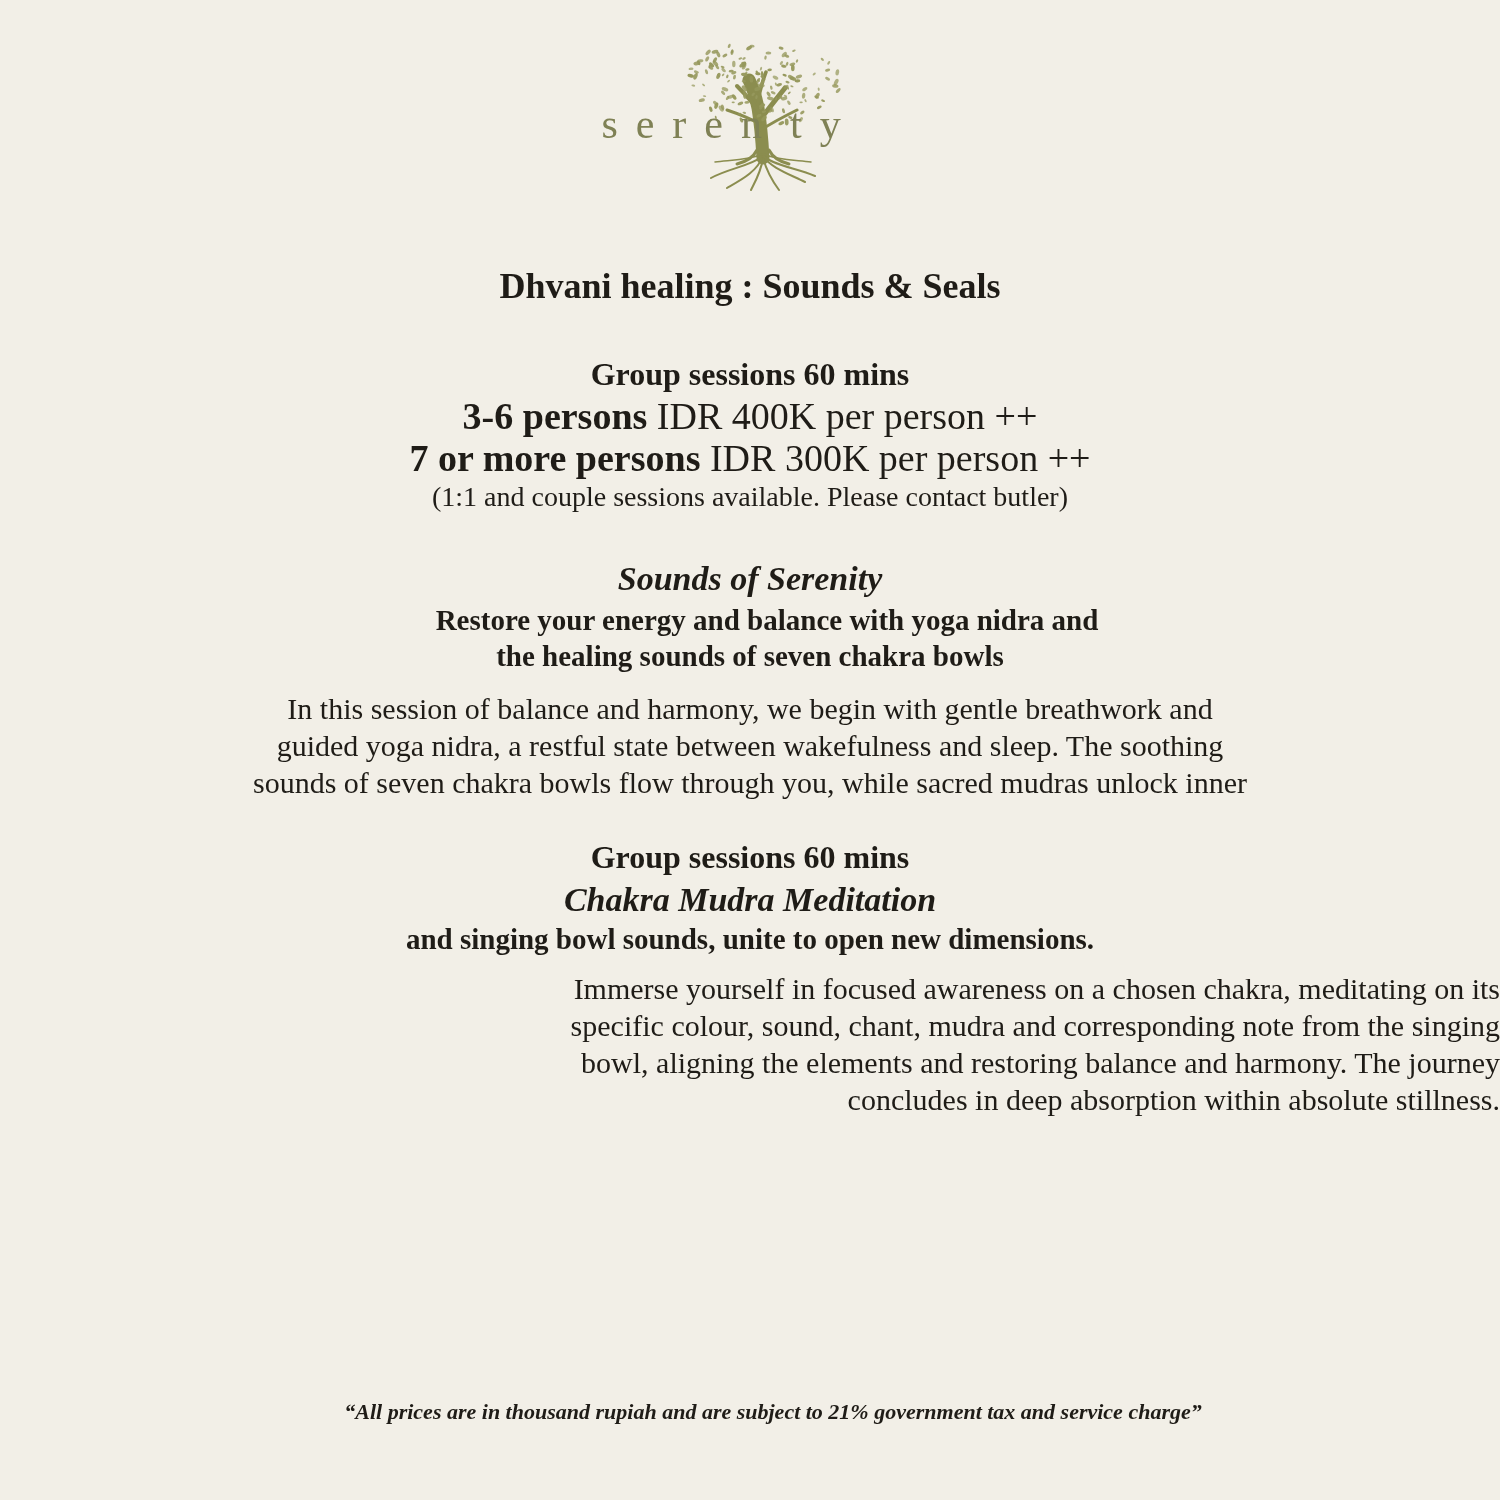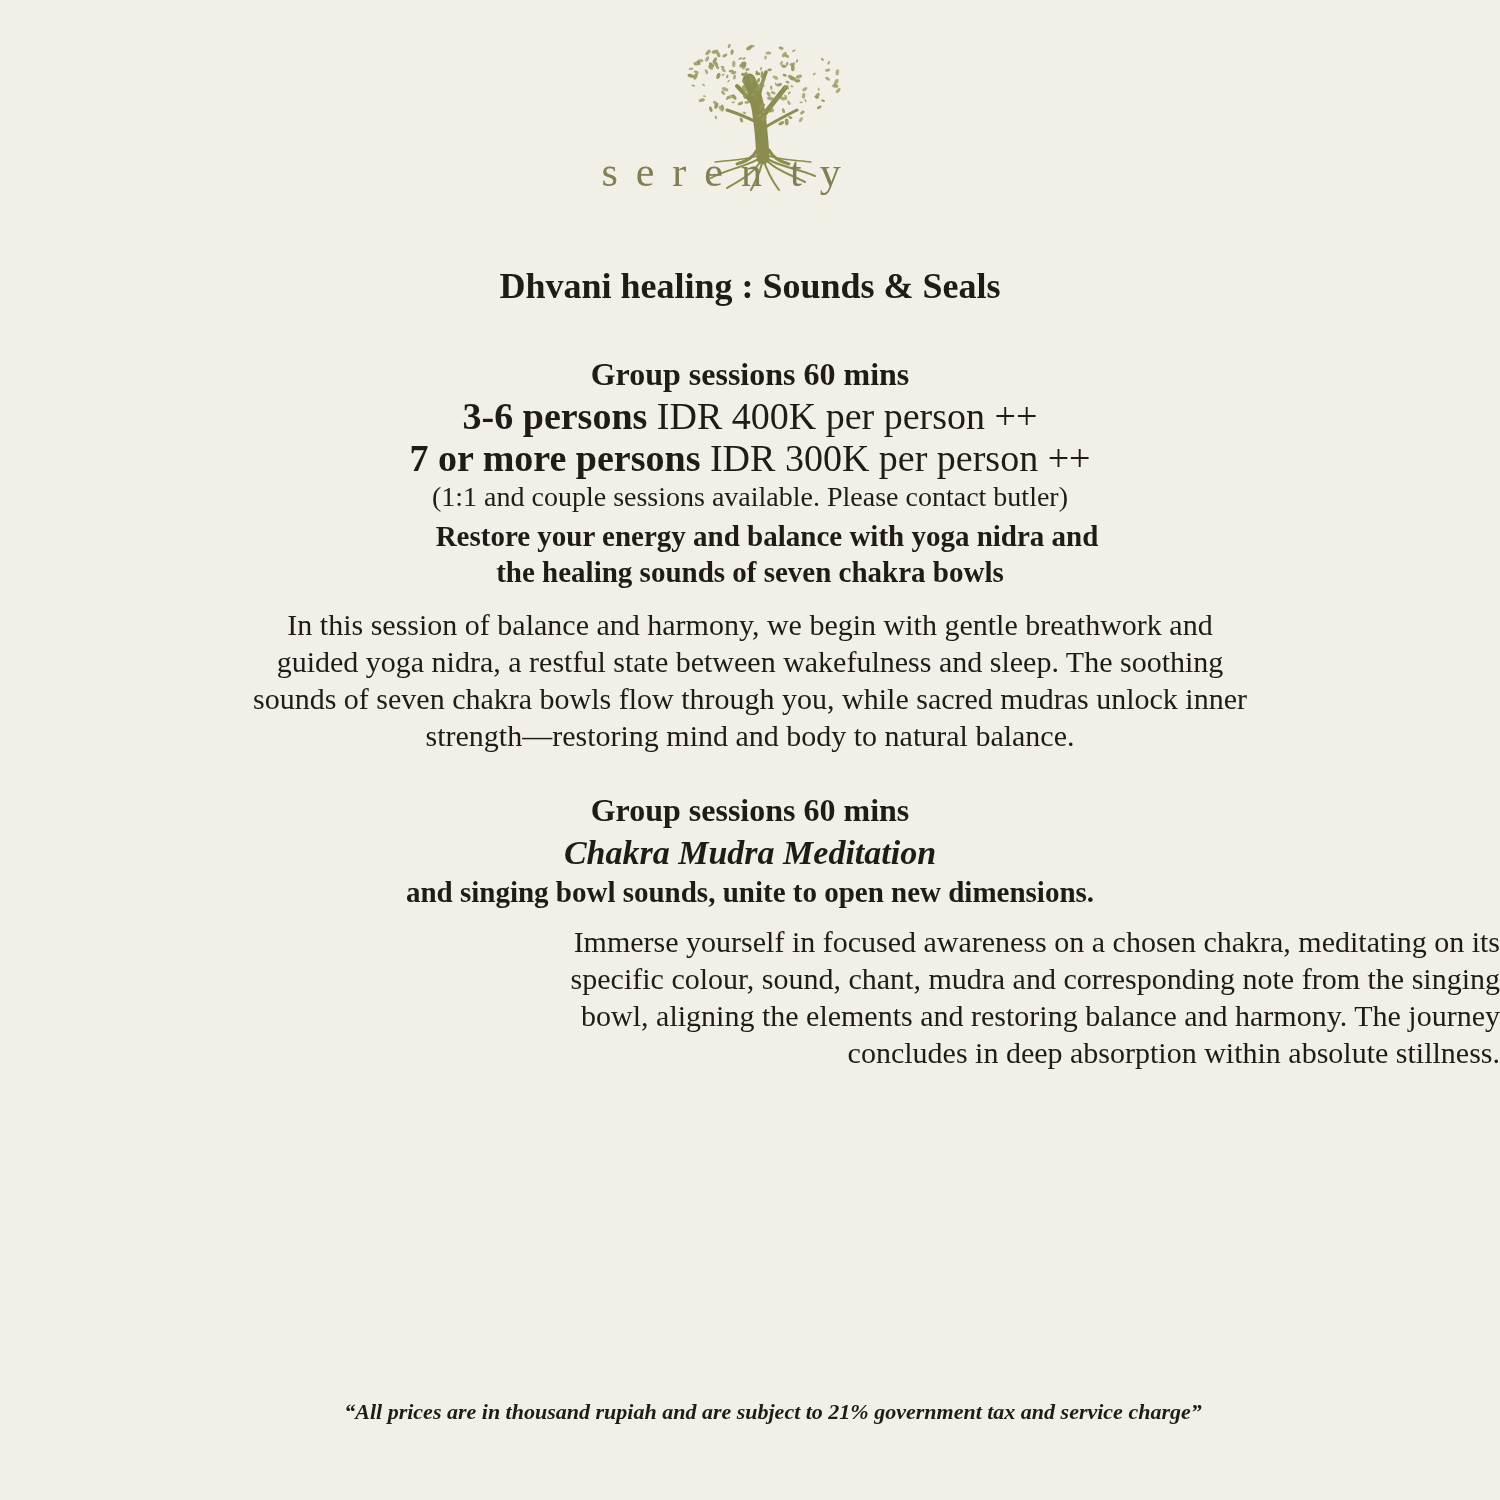--- a/index.html
+++ b/index.html
@@ -19,21 +19,20 @@
   .logo { position: absolute; left: 0; top: 0; width: 1500px; height: 200px; }
   .logo svg { position: absolute; left: 663px; top: 36px; }
   .wordmark-part {
     position: absolute;
     top: 102px;
     line-height: 44px;
     font-size: 42px;
     letter-spacing: 18px;
     color: #7f8155;
     white-space: nowrap;
-    margin-top: 48px;
   }
   .wm-left  { right: 720px; }
   .wm-right { left: 790px; }
   
   .content { padding-top: 264px; }
   .line { white-space: nowrap; }
   .title { font-size: 36px; line-height: 44px; font-weight: bold; }
   .h-lg { margin-top: 46px; font-size: 32px; line-height: 40px; font-weight: bold; }
   .price-line { margin-top: 2px; font-size: 38px; line-height: 40px; }
   .price-line strong { font-weight: bold; }
@@ -257,27 +256,27 @@
       <div class="price-line line">
         <strong>3-6 persons</strong><span> IDR 400K per person ++</span>
       </div>
       <div class="price-line line">
         <strong>7 or more persons</strong><span> IDR 300K per person ++</span>
       </div>
       <div class="note-line line">(1:1 and couple sessions available. Please contact butler)</div>
     </section>
 
     <section>
+      <h2 class="h-italic line">Sounds of Serenity</h2>
       <div class="bold-line first line">Restore your energy and balance with yoga nidra and</div>
       <div class="bold-line line">the healing sounds of seven chakra bowls</div>
       <p class="para">
         <span class="line" style="display:block">In this session of balance and harmony, we begin with gentle breathwork and</span>
         <span class="line" style="display:block">guided yoga nidra, a restful state between wakefulness and sleep. The soothing</span>
         <span class="line" style="display:block">sounds of seven chakra bowls flow through you, while sacred mudras unlock inner</span>
-        <span class="line" style="display:block">strength—restoring mind and body to natural balance.</span>
       </p>
     </section>
 
     <section>
       <h2 class="h-lg sect2-heading line">Group sessions 60 mins</h2>
       <h3 class="h-italic sect2-sub line">Chakra Mudra Meditation</h3>
       <div class="bold-line sect2-bold line">and singing bowl sounds,  unite to open new dimensions.</div>
       <p class="para sect2-para">
         <span class="line" style="display:block">Immerse yourself in focused awareness on a chosen chakra, meditating on its</span>
         <span class="line" style="display:block">specific colour, sound, chant, mudra and corresponding note from the singing</span>

